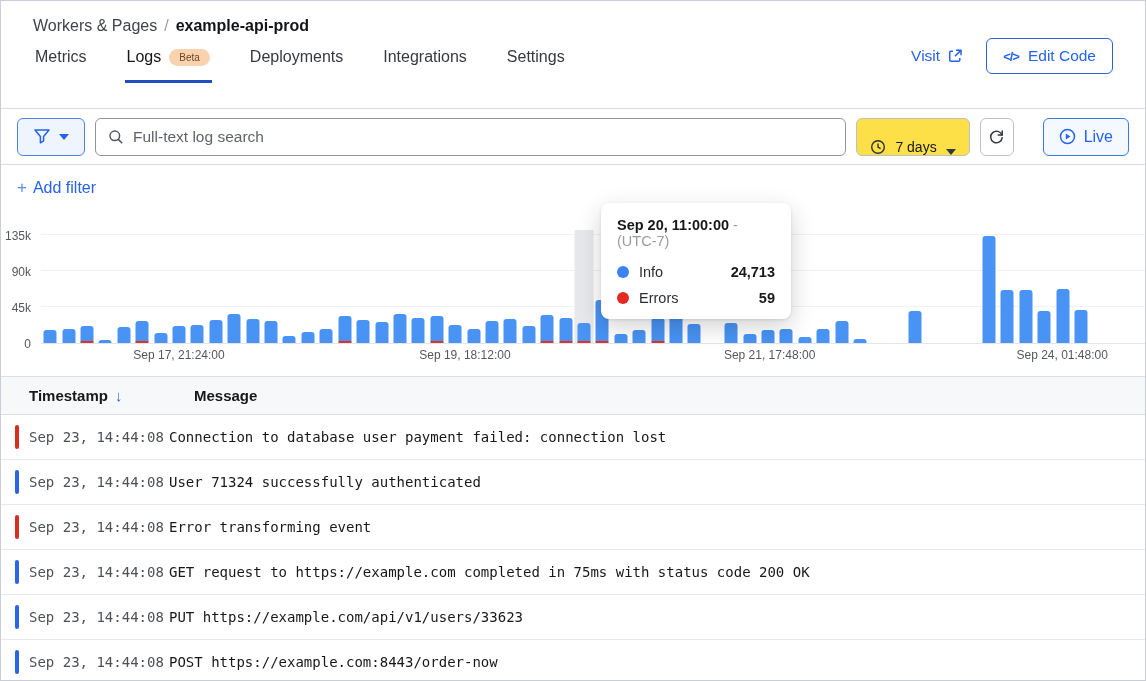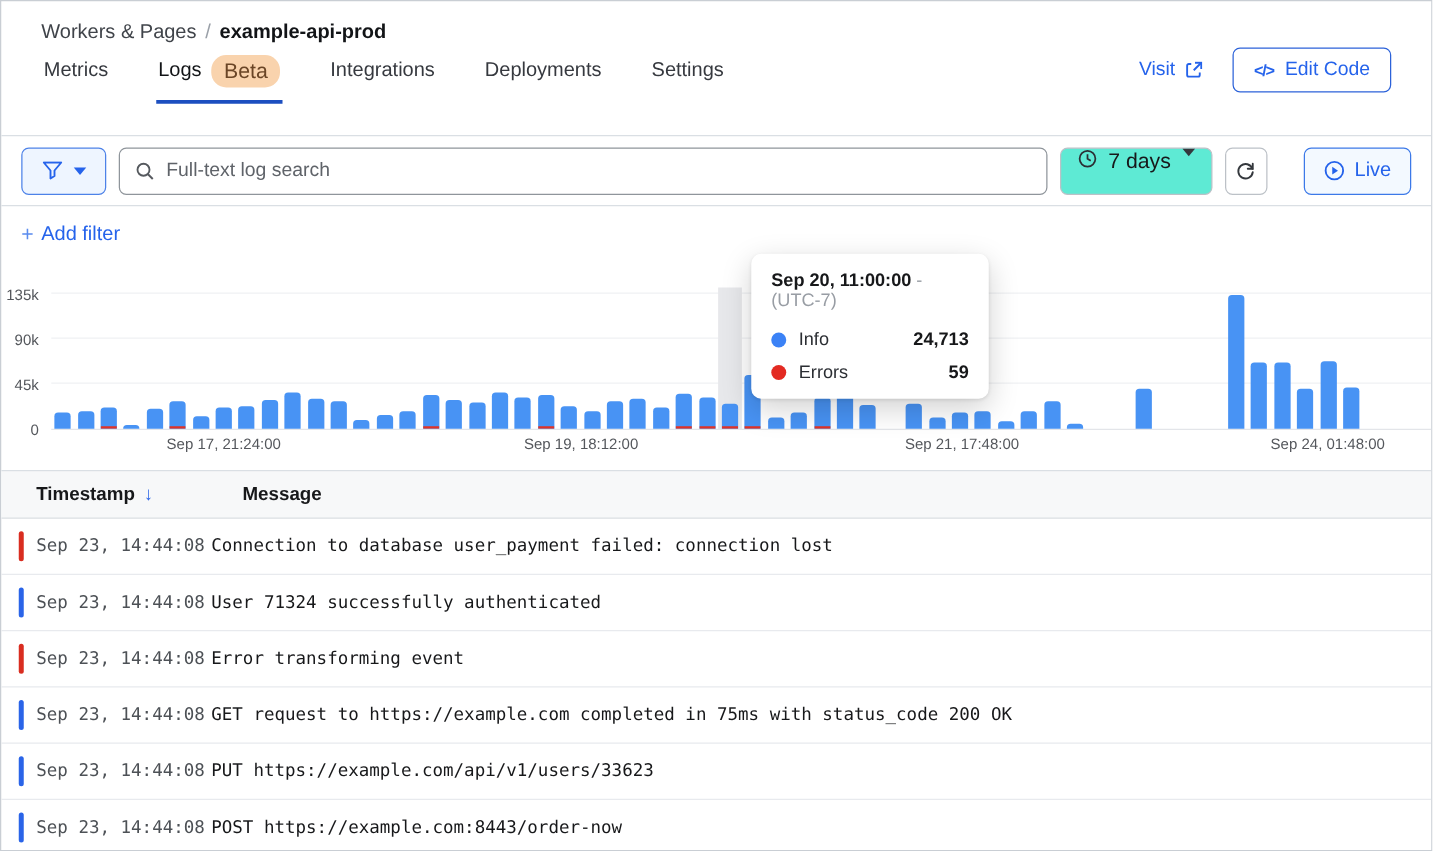--- a/index.html
+++ b/index.html
@@ -10,35 +10,35 @@
   
   .page-header { height:108px; padding:16px 32px 0; border-bottom:1px solid #dadfe4; }
   .breadcrumb { font-size:16px; color:#40444a; margin-bottom:2px; }
   .breadcrumb .sep { color:#9aa0a8; margin:0 7px; }
   .breadcrumb .current { font-weight:700; color:#121417; }
   .tabs-row { display:flex; align-items:center; height:46px; }
   .tabs { display:flex; gap:36px; height:100%; }
   .tab { position:relative; display:flex; align-items:center; gap:8px; font-size:16px; color:#36393f; cursor:pointer; padding:0 2px 6px; }
   .tab.active { color:#121417; }
   .tab.active::after { content:''; position:absolute; left:0; right:0; bottom:0; height:3px; background:#1d4fc0; }
-  .beta { background:#f9d3ad; color:#6a4526; font-size:17px; padding:3px 10px; border-radius:12px; }
+  .beta { background:#f9d3ad; color:#6a4526; font-size:10px; padding:3px 10px; border-radius:12px; }
   .header-actions { margin-left:auto; display:flex; align-items:center; gap:24px; padding-bottom:8px; }
   .visit { display:flex; align-items:center; gap:8px; color:#2563eb; font-size:15.5px; cursor:pointer; text-decoration:none; }
   .btn-edit-code { display:flex; align-items:center; gap:9px; border:1px solid #2c62d9; background:#fff; color:#2563eb; font-size:15.5px; font-family:inherit; border-radius:6px; padding:0 16px; height:36px; cursor:pointer; }
   .code-glyph { font-size:13px; letter-spacing:-1px; font-weight:700; }
 
   
   .filter-strip { height:56px; display:flex; align-items:center; gap:10px; padding:0 16px; border-bottom:1px solid #dadfe4; }
   .btn-filter { width:68px; height:38px; display:flex; align-items:center; justify-content:center; gap:9px; background:#eef5ff; border:1px solid #4d82e8; border-radius:6px; cursor:pointer; }
   .caret { width:0; height:0; border-left:5px solid transparent; border-right:5px solid transparent; border-top:6px solid #2563eb; }
   .caret.dark { border-top-color:#34383d; }
   .search-box { flex:1; height:38px; display:flex; align-items:center; gap:9px; border:1px solid #8f959b; border-radius:6px; background:#fff; padding:0 12px; }
   .search-box input { flex:1; border:none; outline:none; font-size:15.5px; font-family:inherit; color:#17181a; background:transparent; }
   .search-box input::placeholder { color:#5f6369; }
-  .btn-time { height:38px; display:flex; align-items:flex-start; gap:9px; padding:0 13px; background:#5eead4; border:1px solid #bcc1c7; border-radius:6px; font-size:17px; color:#17181a; font-family:inherit; cursor:pointer; }
+  .btn-time { height:38px; display:flex; align-items:flex-end; gap:9px; padding:0 13px; background:#fde047; border:1px solid #bcc1c7; border-radius:6px; font-size:14px; color:#17181a; font-family:inherit; cursor:pointer; }
   .btn-refresh { width:34px; height:38px; display:flex; align-items:center; justify-content:center; background:#fff; border:1px solid #bcc1c7; border-radius:6px; cursor:pointer; }
   .btn-live { height:38px; margin-left:19px; display:flex; align-items:center; gap:8px; padding:0 15px; background:#f3f9ff; border:1px solid #3c79e8; border-radius:6px; color:#2563eb; font-size:16px; font-family:inherit; cursor:pointer; }
 
   
   .add-filter-row { height:46px; display:flex; align-items:center; padding:0 16px; }
   .add-filter { color:#2563eb; font-size:16px; cursor:pointer; text-decoration:none; display:flex; gap:6px; align-items:center; }
   .add-filter .plus { font-size:17px; color:#5b8cee; }
 
   
   .chart { position:relative; height:166px; border-bottom:1px solid #dadfe4; }
@@ -89,24 +89,24 @@
     <div class="tabs-row">
       <nav class="tabs" id="tabs">
           <div class="tab">
             <span>Metrics</span>
           </div>
           <div class="tab active">
             <span>Logs</span>
             <span class="beta">Beta</span>
           </div>
           <div class="tab">
+            <span>Deployments</span>
+          </div>
+          <div class="tab">
             <span>Integrations</span>
-          </div>
-          <div class="tab">
-            <span>Deployments</span>
           </div>
           <div class="tab">
             <span>Settings</span>
           </div>
         </nav>
       <div class="header-actions">
         <a class="visit">
           <span>Visit</span>
           <span>
             <svg width="14" height="14" viewBox="0 0 14 14" fill="none" stroke="#2563eb" stroke-width="1.5">

